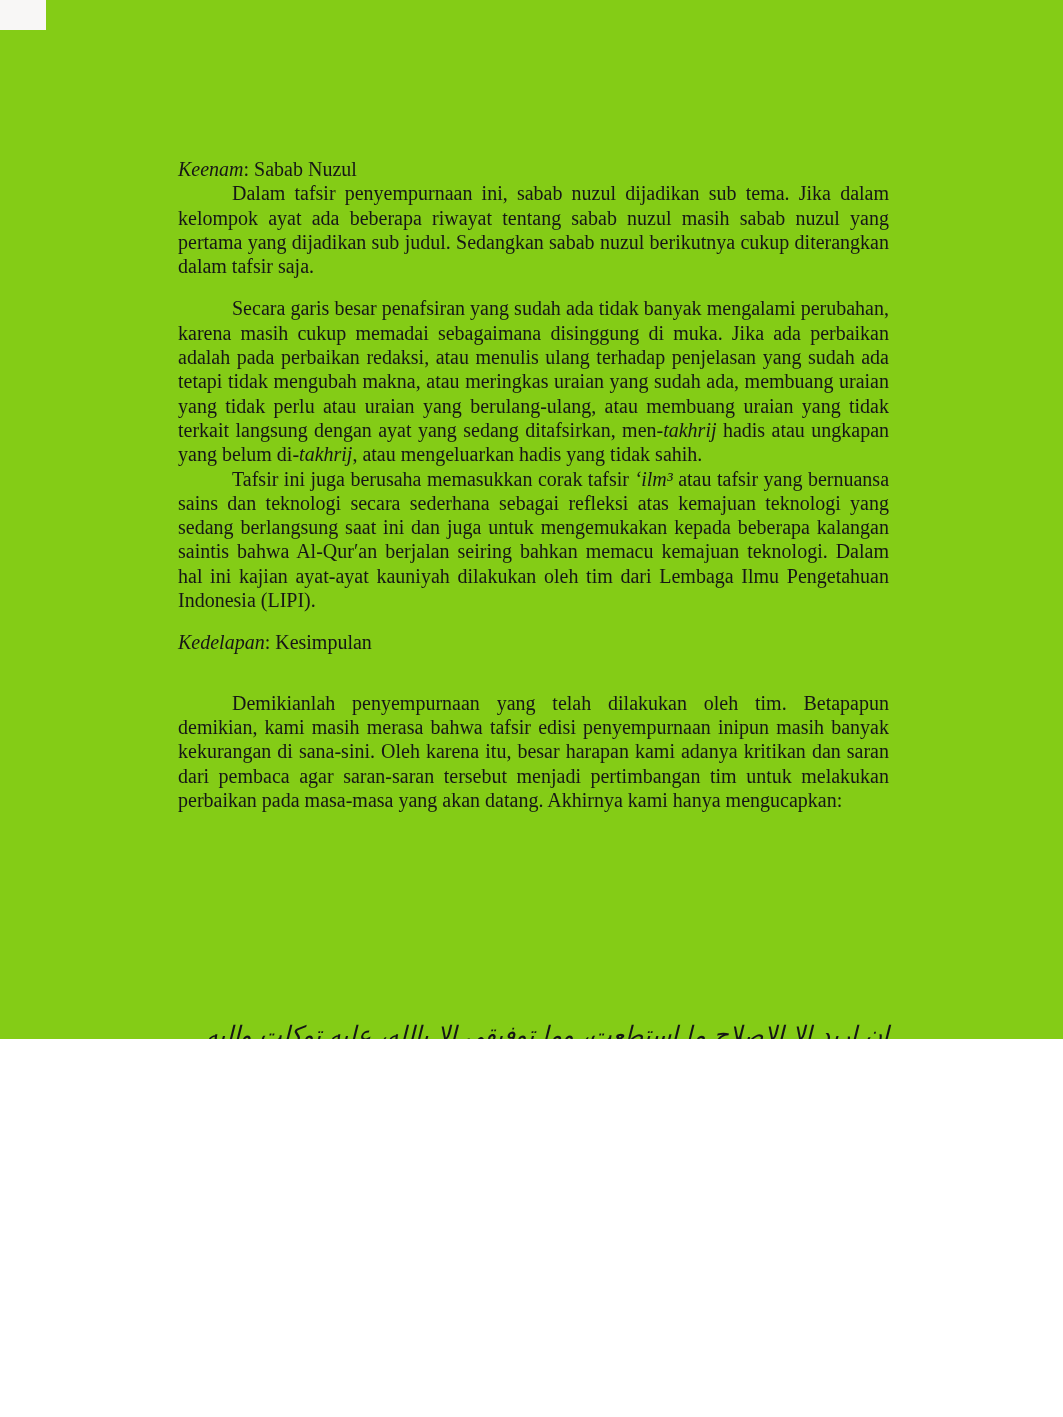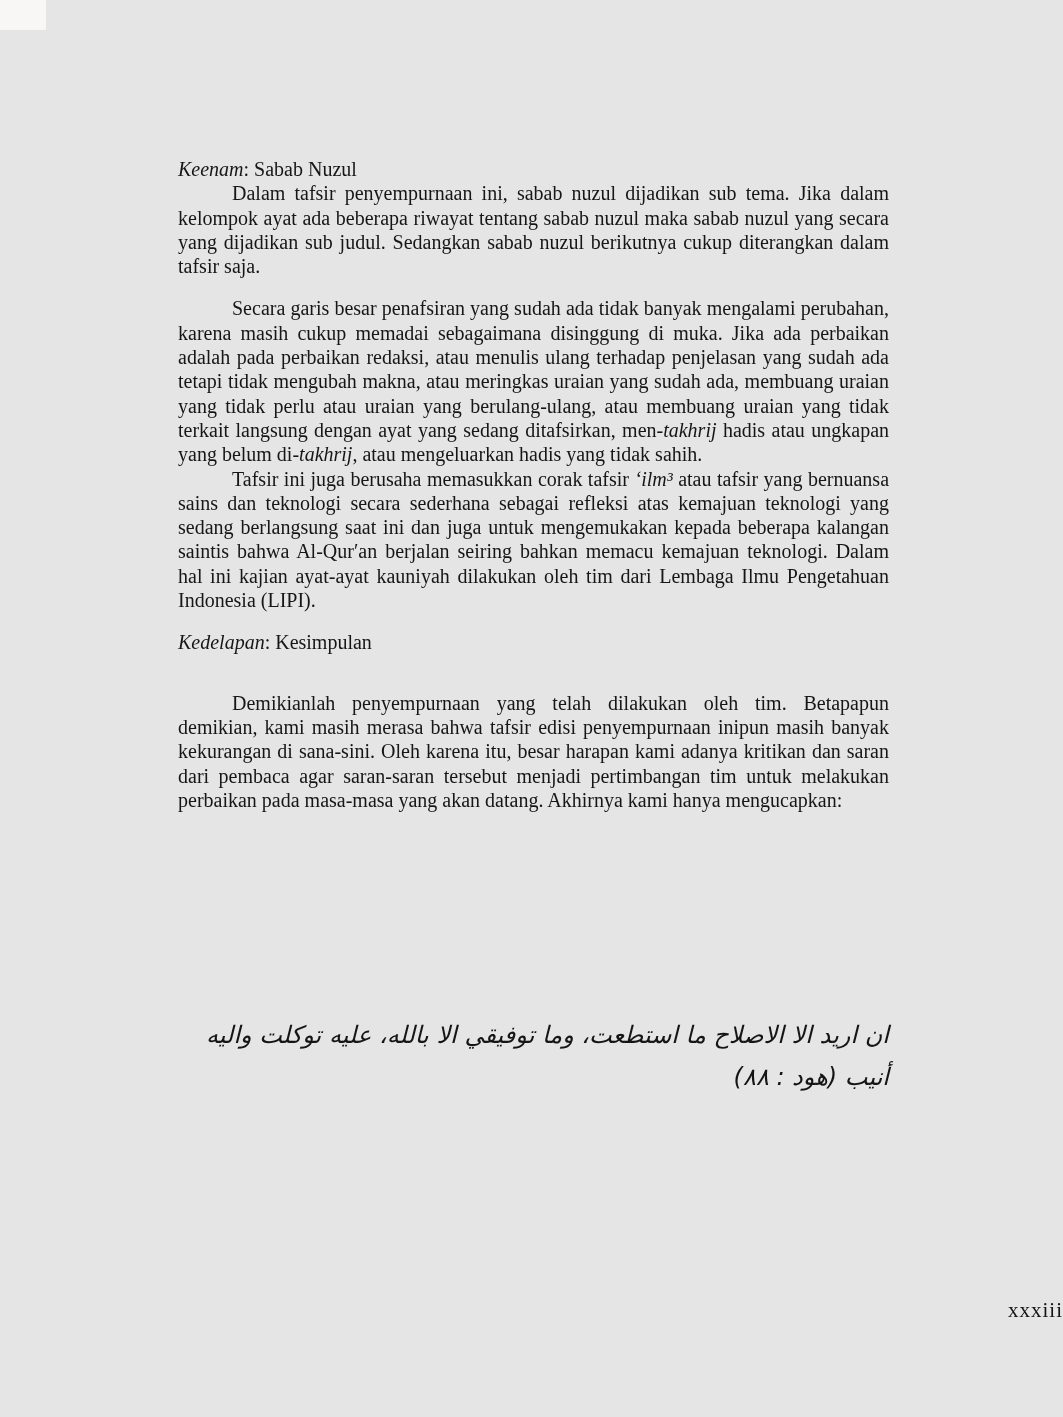--- a/index.html
+++ b/index.html
@@ -3,22 +3,22 @@
 <meta charset="utf-8">
 <style>
   html, body {
     margin: 0;
     padding: 0;
     background: #ffffff;
   }
   .page {
     position: relative;
     width: 1063px;
-    height: 1417px;
-    background: #e5e5e5;
+    height: 1039px;
+    background: #84cc16;
     color: #161616;
     font-family: "Liberation Serif", serif;
     overflow: hidden;
   }
   .scan-artifact {
     position: absolute;
     left: 0;
     top: 0;
     width: 46px;
     height: 30px;
@@ -98,21 +98,21 @@
 <body>
 
 <div class="page">
 
   <div class="scan-artifact"></div>
 
   <main class="content">
 
     <section class="sec">
       <h2 class="h"><i>Keenam</i><span>: Sabab Nuzul</span></h2>
-      <p class="body"><span>Dalam tafsir penyempurnaan ini, sabab nuzul dijadikan sub tema. Jika dalam kelompok ayat ada beberapa riwayat tentang sabab nuzul maka sabab nuzul yang secara yang dijadikan sub judul. Sedangkan sabab nuzul berikutnya cukup diterangkan dalam tafsir saja.</span></p>
+      <p class="body"><span>Dalam tafsir penyempurnaan ini, sabab nuzul dijadikan sub tema. Jika dalam kelompok ayat ada beberapa riwayat tentang sabab nuzul masih sabab nuzul yang pertama yang dijadikan sub judul. Sedangkan sabab nuzul berikutnya cukup diterangkan dalam tafsir saja.</span></p>
     </section>
 
     <section class="sec">
       <p class="body"><span>Secara garis besar penafsiran yang sudah ada tidak banyak mengalami perubahan, karena masih cukup memadai sebagaimana disinggung di muka. Jika ada perbaikan adalah pada perbaikan redaksi, atau menulis ulang terhadap penjelasan yang sudah ada tetapi tidak mengubah makna, atau meringkas uraian yang sudah ada, membuang uraian yang tidak perlu atau uraian yang berulang-ulang, atau membuang uraian yang tidak terkait langsung dengan ayat yang sedang ditafsirkan, men-</span><i>takhrij</i><span> hadis atau ungkapan yang belum di-</span><i>takhrij</i><span>, atau mengeluarkan  hadis yang tidak sahih.</span></p>
       <p class="body"><span>Tafsir ini juga berusaha memasukkan corak tafsir </span><i>‘ilm³</i><span> atau tafsir yang bernuansa sains dan teknologi secara sederhana sebagai refleksi atas kemajuan teknologi yang sedang berlangsung saat ini dan juga untuk mengemukakan kepada beberapa kalangan saintis bahwa Al-Qur′an berjalan seiring bahkan memacu kemajuan teknologi. Dalam hal ini kajian ayat-ayat kauniyah dilakukan oleh tim dari Lembaga Ilmu Pengetahuan Indonesia (LIPI).</span></p>
     </section>
 
     <section class="sec">
       <h2 class="h"><i>Kedelapan</i><span>: Kesimpulan</span></h2>
     </section>

